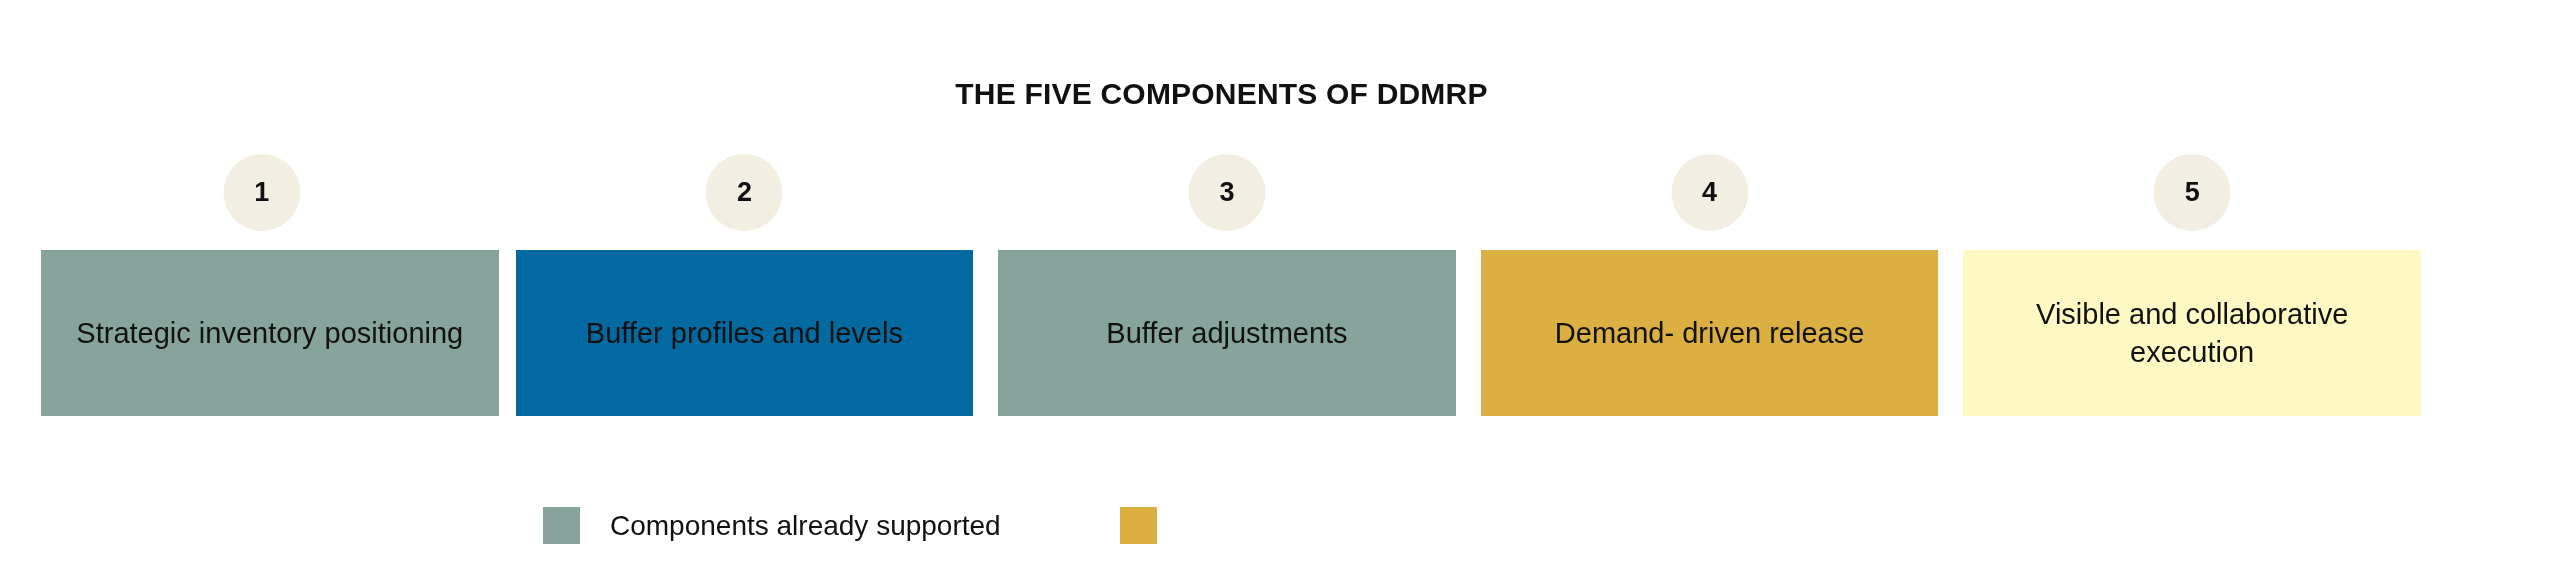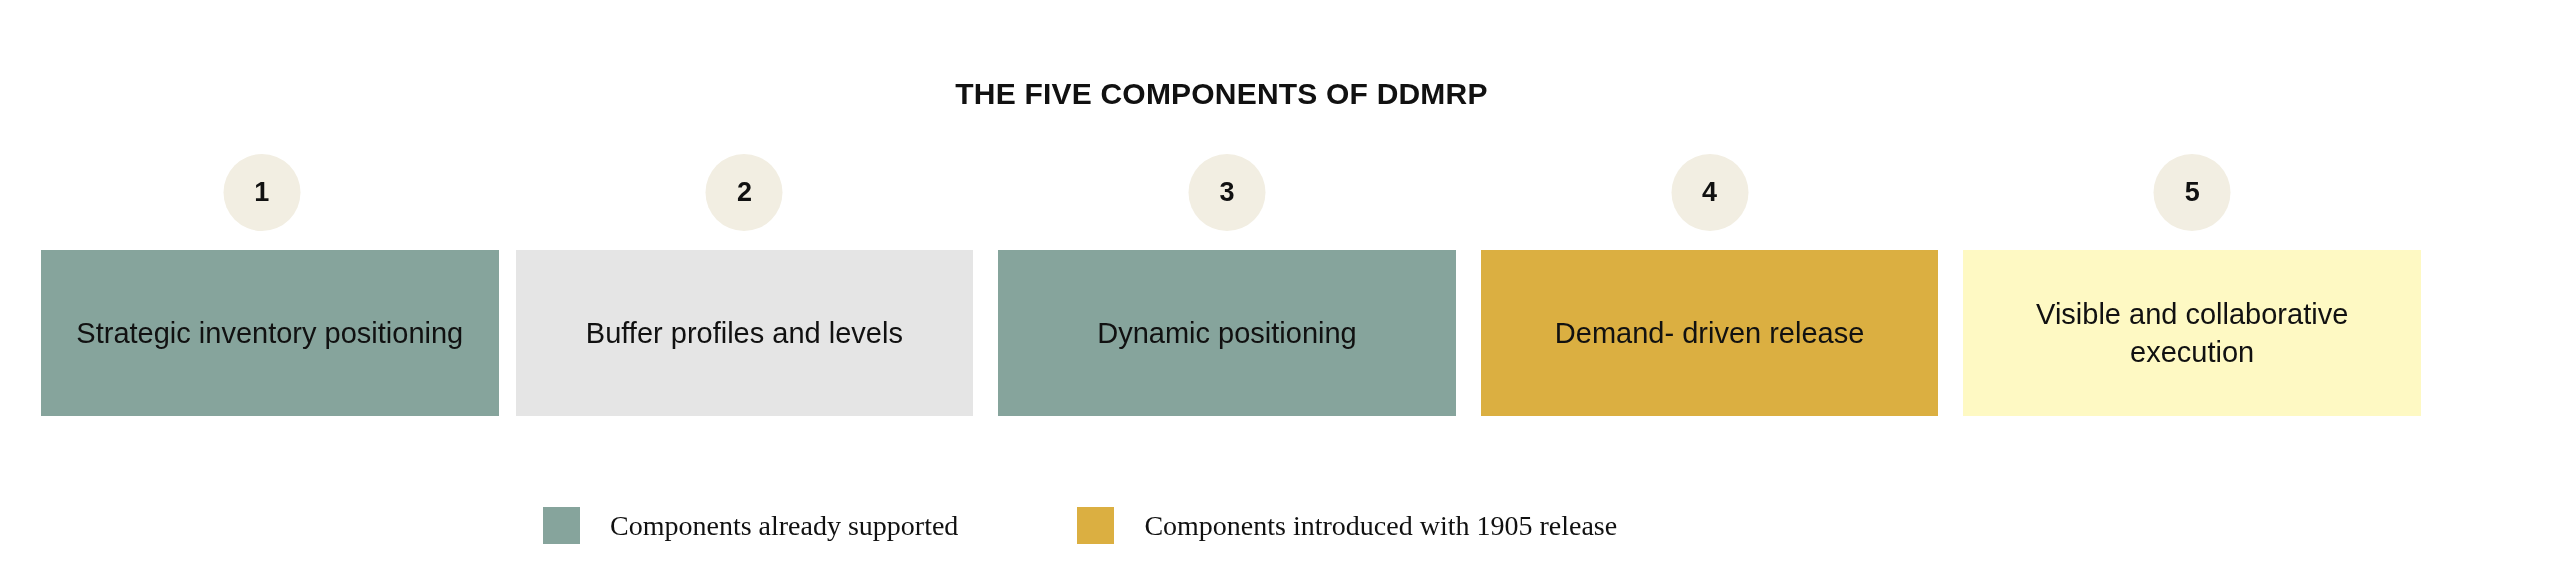--- a/index.html
+++ b/index.html
@@ -93,21 +93,20 @@
     display: flex;
     flex-direction: row;
     align-items: center;
     gap: 119px;
   }
   .legend-entry {
     display: flex;
     flex-direction: row;
     align-items: center;
     gap: 30px;
-    font-family: Liberation Serif, serif;
   }
   .legend-swatch {
     width: 37px;
     height: 37px;
     flex: 0 0 auto;
   }
   .legend-text {
     font-size: 28px;
     color: #111111;
     white-space: nowrap;
@@ -124,29 +123,29 @@
   <div id="components-row">
 
     <div class="component-item">
       <div class="component-box" style="background-color: rgb(134, 164, 156); margin-left: 8px;">
         <span class="component-label">Strategic inventory positioning</span>
       </div>
       <div class="component-badge" style="background-color: rgb(242, 238, 226);">1</div>
     </div>
 
     <div class="component-item">
-      <div class="component-box" style="background-color: #e5e5e5;">
+      <div class="component-box" style="background-color: #0369a1;">
         <span class="component-label">Buffer profiles and levels</span>
       </div>
       <div class="component-badge" style="background-color: rgb(242, 238, 226);">2</div>
     </div>
 
     <div class="component-item">
       <div class="component-box" style="background-color: rgb(134, 164, 156);">
-        <span class="component-label">Dynamic positioning</span>
+        <span class="component-label">Buffer adjustments</span>
       </div>
       <div class="component-badge" style="background-color: rgb(242, 238, 226);">3</div>
     </div>
 
     <div class="component-item">
       <div class="component-box" style="background-color: rgb(219, 175, 65);">
         <span class="component-label">Demand- driven release</span>
       </div>
       <div class="component-badge" style="background-color: rgb(242, 238, 226);">4</div>
     </div>
@@ -162,19 +161,18 @@
 
   <div id="legend">
 
     <div class="legend-entry">
       <span class="legend-swatch" style="background-color: rgb(134, 164, 156);"></span>
       <span class="legend-text">Components already supported</span>
     </div>
 
     <div class="legend-entry">
       <span class="legend-swatch" style="background-color: rgb(219, 175, 65);"></span>
-      <span class="legend-text">Components introduced with 1905 release</span>
     </div>
 
   </div>
 
 </div>
 
 
 </body></html>

